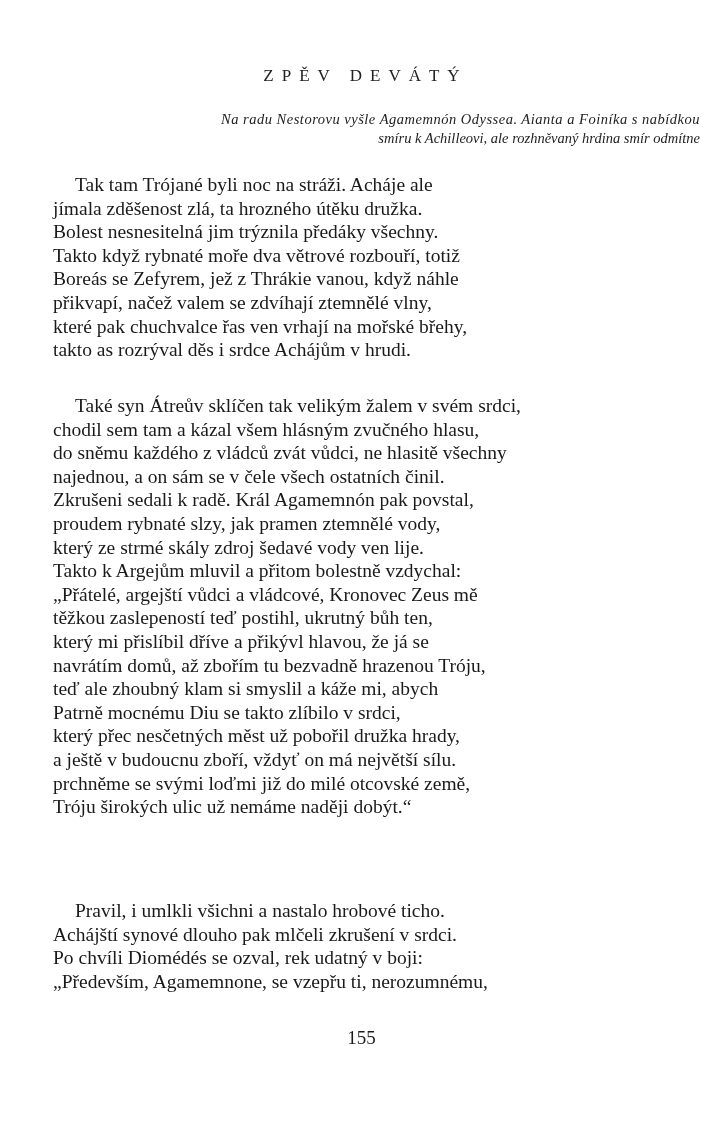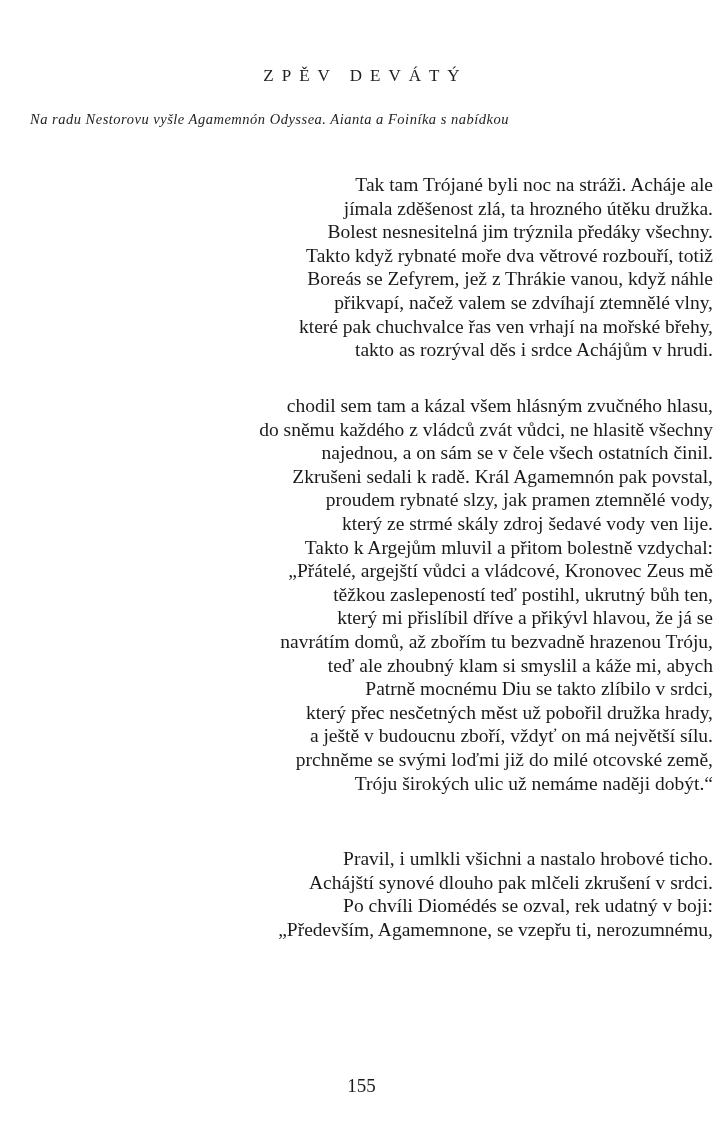--- a/index.html
+++ b/index.html
@@ -32,83 +32,83 @@
       letter-spacing: 8px;
       padding-left: 8px;
       box-sizing: border-box;
       color: #222;
     }
     .argument {
       position: absolute;
       top: 110px;
       left: 30px;
       width: 670px;
-      text-align: left;
+      text-align: right;
       font-family: "Liberation Serif", serif;
       font-style: italic;
       font-size: 14.5px;
       line-height: 19px;
       color: #222;
     }
     .argument div { white-space: nowrap; }
     .arg-line-1 { letter-spacing: 0.5px; }
     .stanza {
       position: absolute;
       left: 53px;
       width: 660px;
       font-family: "Liberation Serif", serif;
       font-size: 19.5px;
       line-height: 23.6px;
       color: #1a1a1a;
-      text-align: right;
     }
     .stanza .line {
       white-space: nowrap;
     }
     .stanza .line.indent {
       padding-left: 22px;
     }
     #stanza-1 { top: 173px; }
     #stanza-2 { top: 394px; }
-    #stanza-3 { top: 847px; }
+    #stanza-3 { top: 899px; }
     .page-number {
       position: absolute;
       top: 1027px;
       left: 0;
       width: 723px;
       text-align: center;
       font-family: "Liberation Serif", serif;
       font-size: 19px;
       color: #1a1a1a;
-      margin-top: 48px;
     }
   </style>
 </head>
 <body>
 
 <div class="page">
 
   <div class="chapter-title">ZPĚV DEVÁTÝ</div>
 
   <div class="argument">
     <div class="arg-line-1">Na radu Nestorovu vyšle Agamemnón Odyssea. Aianta a Foiníka s nabídkou</div>
+    <div>smíru k Achilleovi, ale rozhněvaný hrdina smír odmítne</div>
   </div>
 
   <div class="stanza" id="stanza-1">
     <div class="line indent">Tak tam Trójané byli noc na stráži. Acháje ale</div>
     <div class="line">jímala zděšenost zlá, ta hrozného útěku družka.</div>
     <div class="line">Bolest nesnesitelná jim trýznila předáky všechny.</div>
     <div class="line">Takto když rybnaté moře dva větrové rozbouří, totiž</div>
     <div class="line">Boreás se Zefyrem, jež z Thrákie vanou, když náhle</div>
     <div class="line">přikvapí, načež valem se zdvíhají ztemnělé vlny,</div>
     <div class="line">které pak chuchvalce řas ven vrhají na mořské břehy,</div>
     <div class="line">takto as rozrýval děs i srdce Achájům v hrudi.</div>
   </div>
 
   <div class="stanza" id="stanza-2">
+    <div class="line indent">Také syn Átreův sklíčen tak velikým žalem v svém srdci,</div>
     <div class="line">chodil sem tam a kázal všem hlásným zvučného hlasu,</div>
     <div class="line">do sněmu každého z vládců zvát vůdci, ne hlasitě všechny</div>
     <div class="line">najednou, a on sám se v čele všech ostatních činil.</div>
     <div class="line">Zkrušeni sedali k radě. Král Agamemnón pak povstal,</div>
     <div class="line">proudem rybnaté slzy, jak pramen ztemnělé vody,</div>
     <div class="line">který ze strmé skály zdroj šedavé vody ven lije.</div>
     <div class="line">Takto k Argejům mluvil a přitom bolestně vzdychal:</div>
     <div class="line">„Přátelé, argejští vůdci a vládcové, Kronovec Zeus mě</div>
     <div class="line">těžkou zaslepeností teď postihl, ukrutný bůh ten,</div>
     <div class="line">který mi přislíbil dříve a přikývl hlavou, že já se</div>

